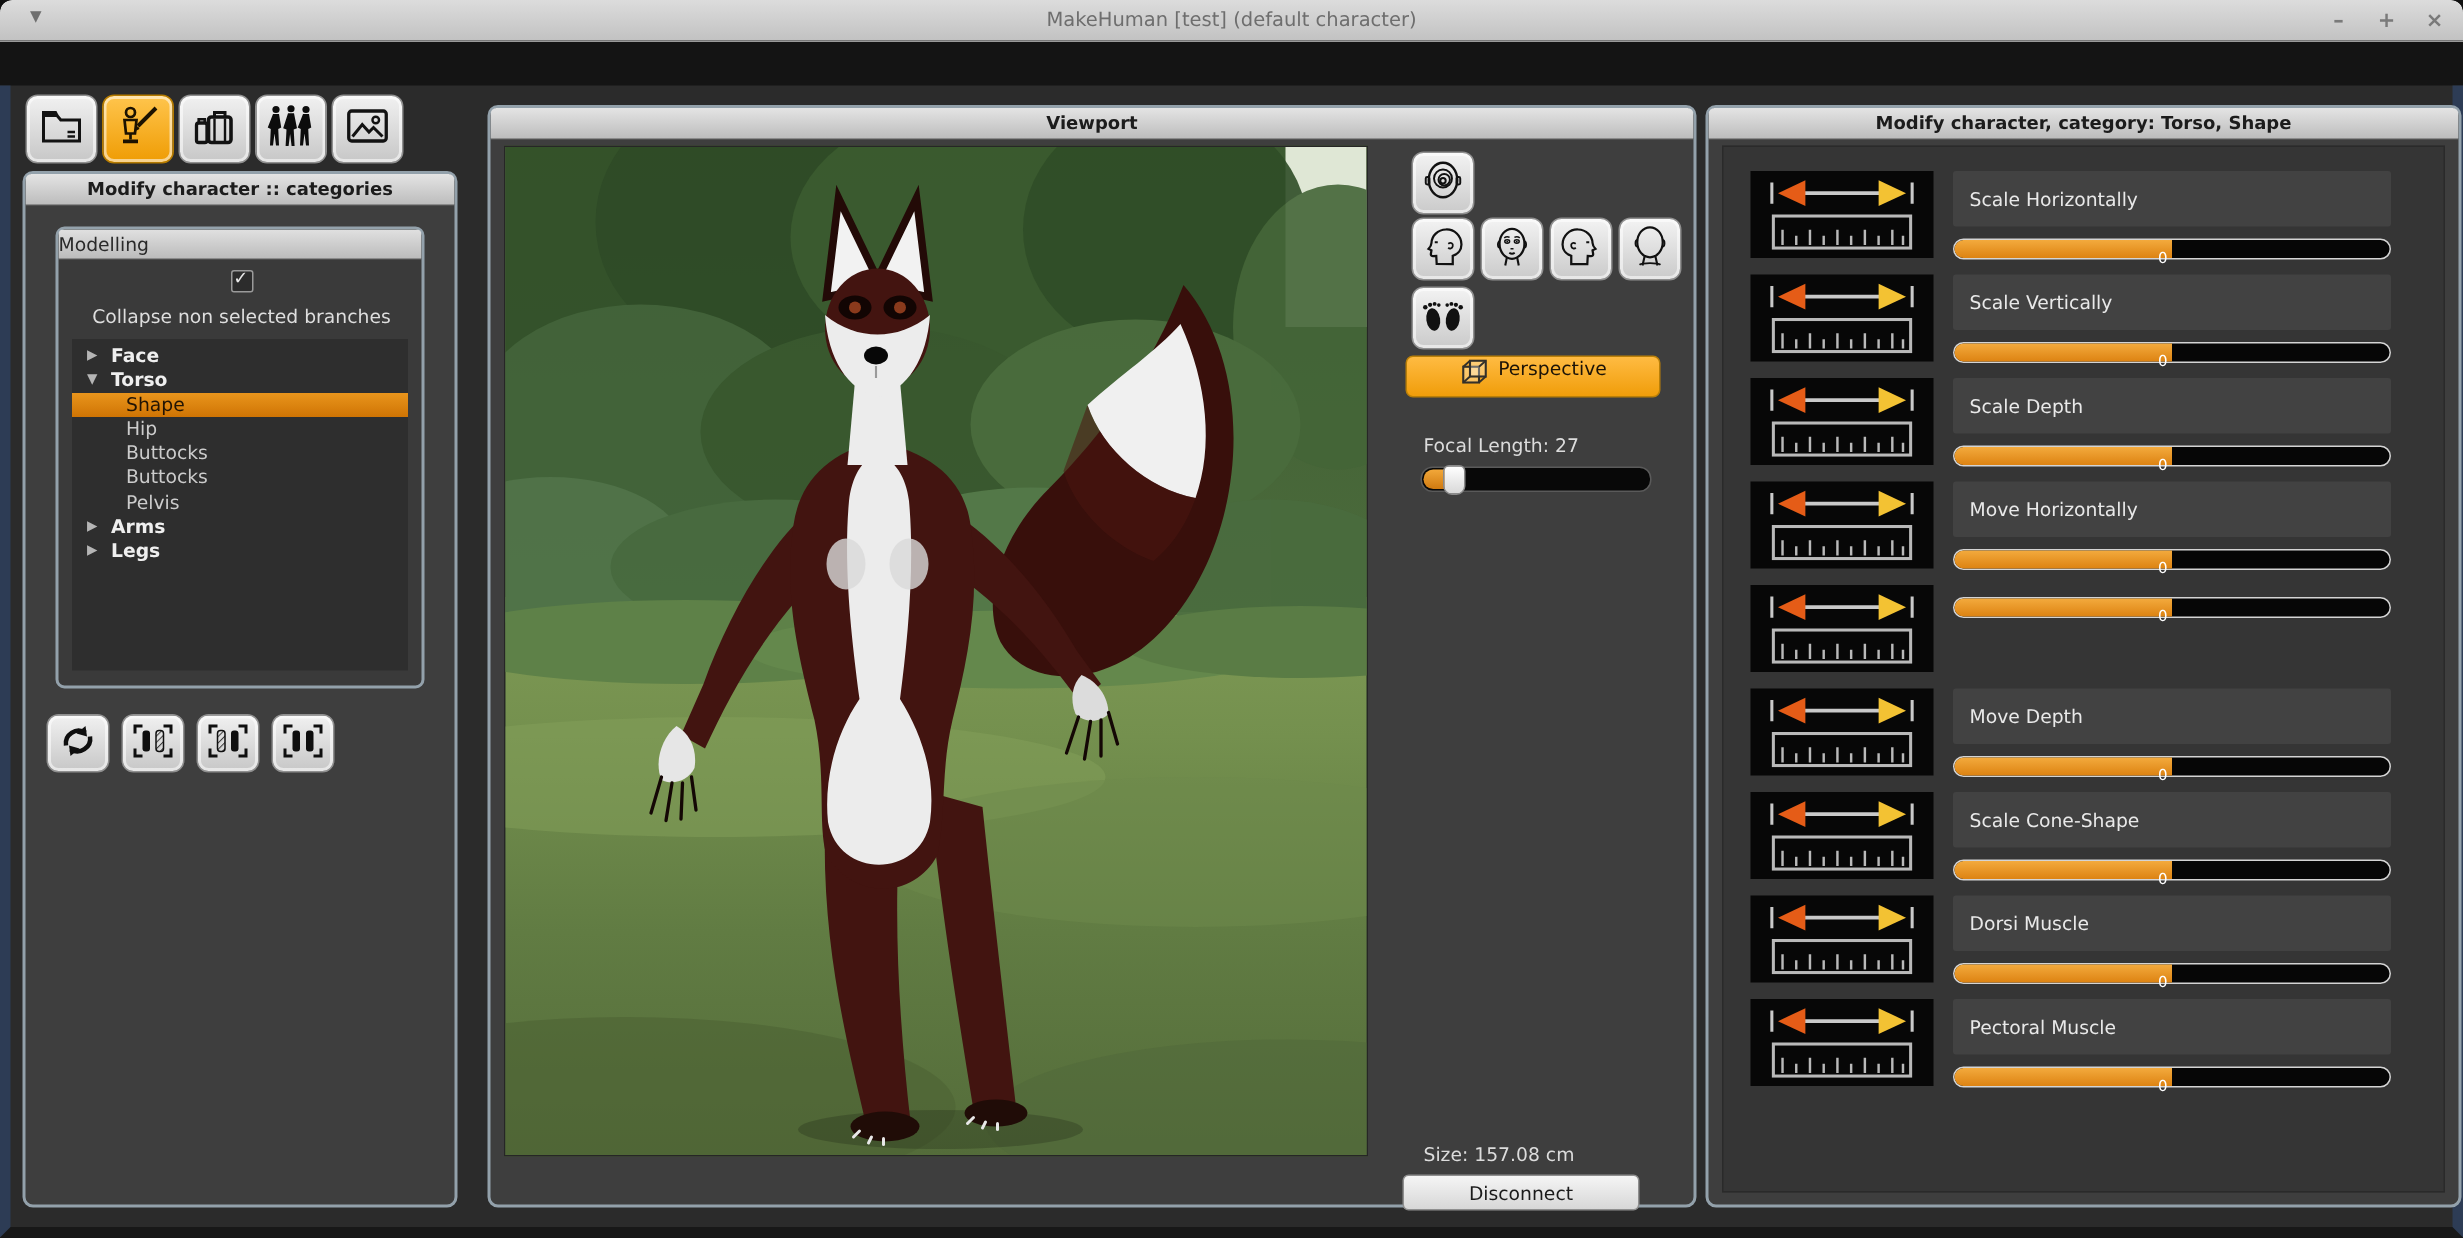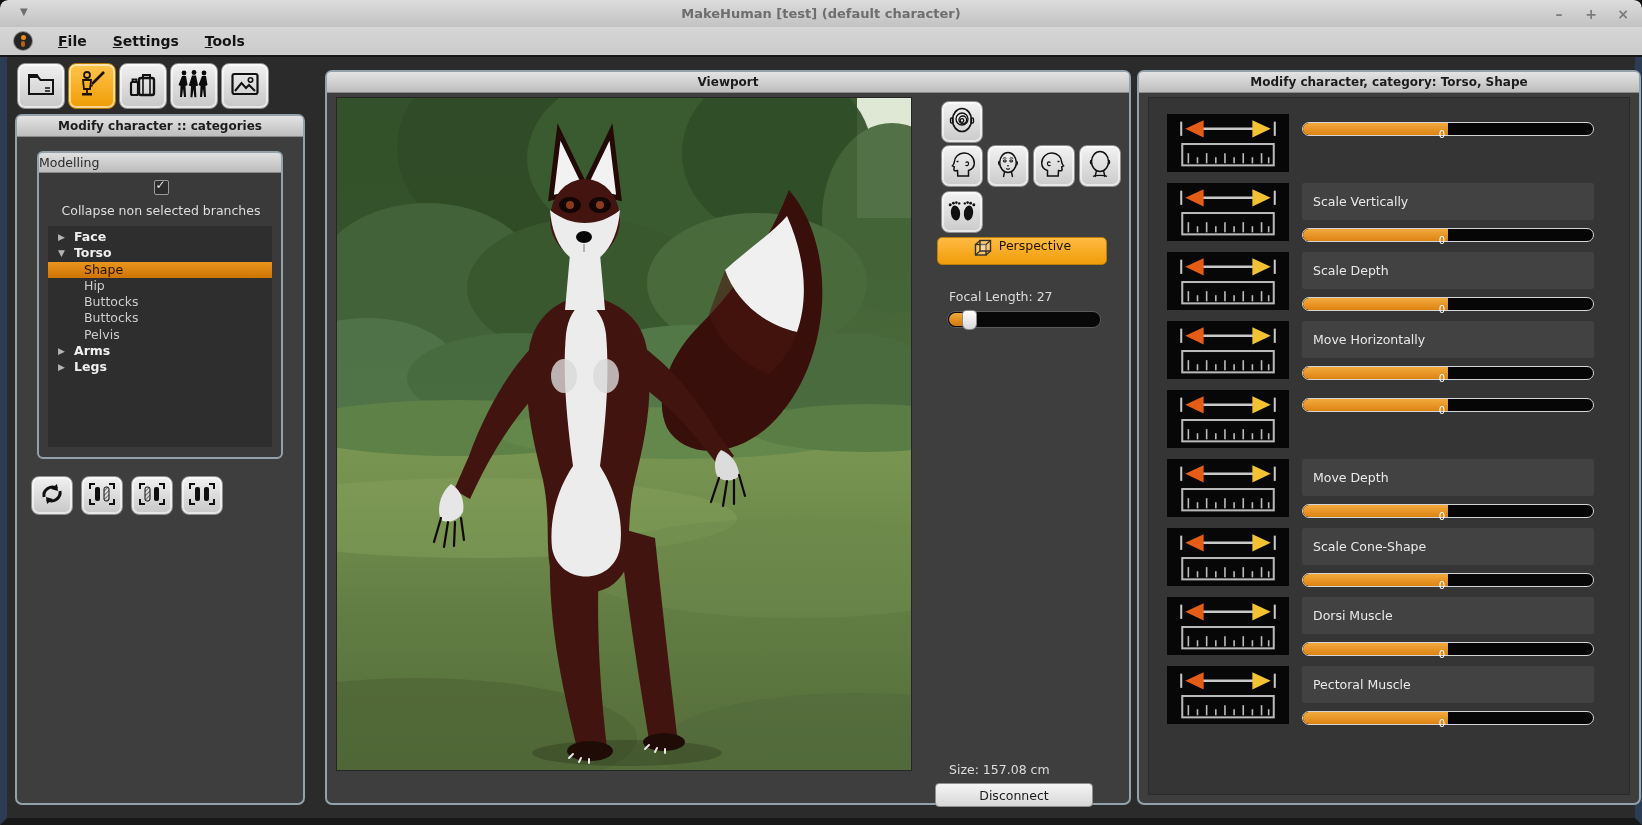--- a/index.html
+++ b/index.html
@@ -2,21 +2,21 @@
 <html><head>
 <meta charset="utf-8">
 <style>
   html,body{margin:0;padding:0;background:#101010;}
   body{width:1642px;height:825px;overflow:hidden;font-family:"DejaVu Sans","Liberation Sans",sans-serif;-webkit-font-smoothing:antialiased;}
   .window{position:relative;width:1642px;height:825px;background:#141414;border-radius:8px 8px 0 0;overflow:hidden;}
 
   
   .titlebar{position:absolute;left:0;top:0;right:0;height:27px;background:linear-gradient(#dcdcdc,#c2c2c2);border-radius:8px 8px 0 0;border-bottom:1px solid #9a9a9a;}
   .tb-caret{position:absolute;left:20px;top:6px;font-size:10px;color:#6f6f6f;cursor:default;}
-  .tb-title{position:absolute;left:0;right:0;top:0;height:27px;line-height:27px;text-align:center;font-size:13px;font-weight:bold;color:#6e6e6e;}
+  .tb-title{position:absolute;left:0;right:0;top:0;height:27px;line-height:27px;text-align:center;font-size:13px;font-weight:normal;color:#6e6e6e;}
   .tb-buttons{position:absolute;right:10px;top:0;height:27px;display:flex;gap:14px;align-items:center;}
   .tb-btn{width:18px;height:18px;line-height:18px;text-align:center;font-size:14px;font-weight:bold;color:#7a7a7a;cursor:default;}
 
   
   .menubar{position:absolute;left:0;top:27px;right:0;height:30px;background:linear-gradient(#d6d6d6,#cbcbcb);border-bottom:2px solid #161616;display:flex;align-items:center;gap:26px;padding-left:14px;box-sizing:border-box;}
   .app-logo{width:18px;height:18px;border-radius:50%;background:#242424;position:relative;box-shadow:0 0 0 1px #8a8a8a;}
   .app-logo::after{content:"";position:absolute;left:6.5px;top:3px;width:5px;height:5px;border-radius:50%;background:#ef8b1d;}
   .app-logo::before{content:"";position:absolute;left:7px;top:9px;width:4px;height:6px;border-radius:2px;background:#b95f10;}
   .menu-item{display:inline-block;font-size:14px;font-weight:bold;color:#141414;cursor:default;}
   .menu-item::first-letter{text-decoration:underline;}
@@ -85,26 +85,20 @@
   <div class="titlebar">
     <span class="tb-caret">▼</span>
     <div class="tb-title">MakeHuman [test] (default character)</div>
     <div class="tb-buttons">
       <span class="tb-btn">–</span>
       <span class="tb-btn">+</span>
       <span class="tb-btn">×</span>
     </div>
   </div>
 
-  <div class="menubar">
-    <span class="app-logo"></span>
-    <span class="menu-item">File</span>
-    <span class="menu-item">Settings</span>
-    <span class="menu-item">Tools</span>
-  </div>
 
   <div class="content">
 
     <div class="main-toolbar">
       <div class="tool-btn">
         <span>
           <svg width="30" height="26" viewBox="0 0 30 26">
               <path d="M3 6 h9 l2.5 3 H27 v14 H3 Z" fill="none" stroke="#121212" stroke-width="2"></path>
               <path d="M3 6 V4 h8 l1 2" fill="none" stroke="#121212" stroke-width="2"></path>
               <line x1="19" y1="17" x2="24" y2="17" stroke="#121212" stroke-width="1.6"></line>
@@ -493,20 +487,21 @@
           <line x1="57" y1="48" x2="57" y2="38"></line>
                   <line x1="66" y1="48" x2="66" y2="42"></line>
           <line x1="75" y1="48" x2="75" y2="38"></line>
                   <line x1="84" y1="48" x2="84" y2="42"></line>
           <line x1="93" y1="48" x2="93" y2="38"></line>
                   <line x1="100" y1="48" x2="100" y2="42"></line>
         </g>
       </svg>
     </div>
     <div class="mod-right">
+      <div class="mod-label">Scale Horizontally</div>
       <div class="mod-slider">
         <div class="mod-fill" style="width: 50%;"><span class="mod-val">0</span></div>
       </div>
     </div>
   </div>
           <div class="mod-row">
     <div class="mod-icon">
       <svg width="122" height="58" viewBox="0 0 120 56">
         <line x1="14" y1="7" x2="14" y2="21" stroke="#c9c9c9" stroke-width="2"></line>
         <line x1="106" y1="7" x2="106" y2="21" stroke="#c9c9c9" stroke-width="2"></line>

